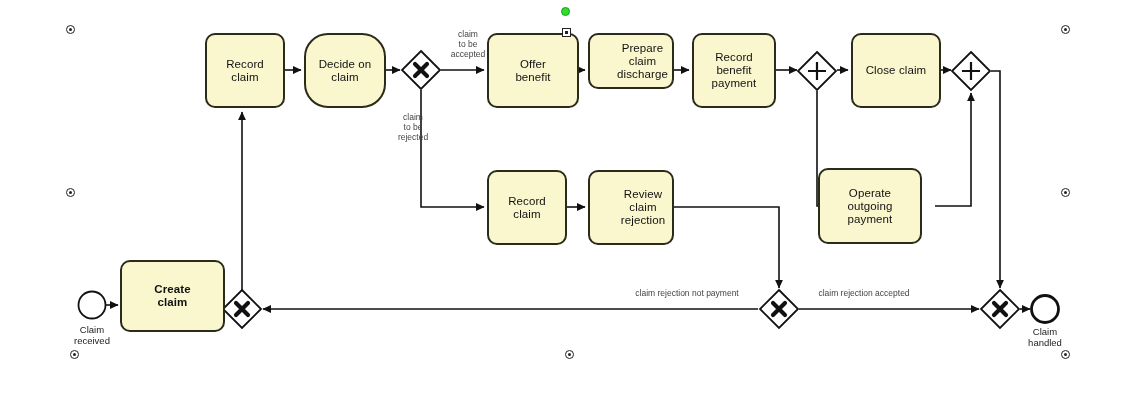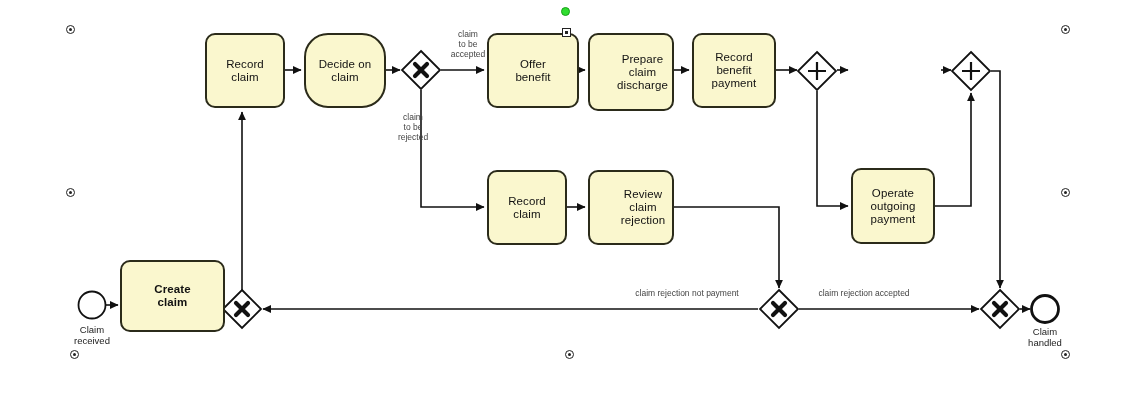--- a/index.html
+++ b/index.html
@@ -114,40 +114,43 @@
 claim</span>
   </div>
   <div class="task" style="left:304px;top:33px;width:82px;height:75px;border-radius:24px;">
     <span style="white-space:pre-line;">Decide on
 claim</span>
   </div>
   <div class="task" style="left:487px;top:33px;width:92px;height:75px;">
     <span style="white-space:pre-line;">Offer
 benefit</span>
   </div>
-  <div class="task" style="left:588px;top:33px;width:86px;height:78px;padding-left:23px;">
+  <div class="task" style="left:588px;top:33px;width:86px;height:56px;padding-left:23px;">
     <span style="white-space:pre-line;">Prepare
 claim
 discharge</span>
   </div>
   <div class="task" style="left:692px;top:33px;width:84px;height:75px;">
     <span style="white-space:pre-line;">Record
 benefit
 payment</span>
+  </div>
+  <div class="task" style="left:851px;top:33px;width:90px;height:75px;">
+    <span style="white-space:pre-line;">Close claim</span>
   </div>
   <div class="task" style="left:487px;top:170px;width:80px;height:75px;">
     <span style="white-space:pre-line;">Record
 claim</span>
   </div>
   <div class="task" style="left:588px;top:170px;width:86px;height:75px;">
     <span style="white-space:pre-line;margin-left:24px;">Review
 claim
 rejection</span>
   </div>
-  <div class="task" style="left:851px;top:168px;width:84px;height:76px;">
+  <div class="task" style="left:818px;top:168px;width:104px;height:76px;">
     <span style="white-space:pre-line;">Operate
 outgoing
 payment</span>
   </div>
 
   <div class="flowlabel" style="left:437px;top:29px;width:62px;">claim
 to be
 accepted</div>
   <div class="flowlabel" style="left:382px;top:112px;width:62px;">claim
 to be

